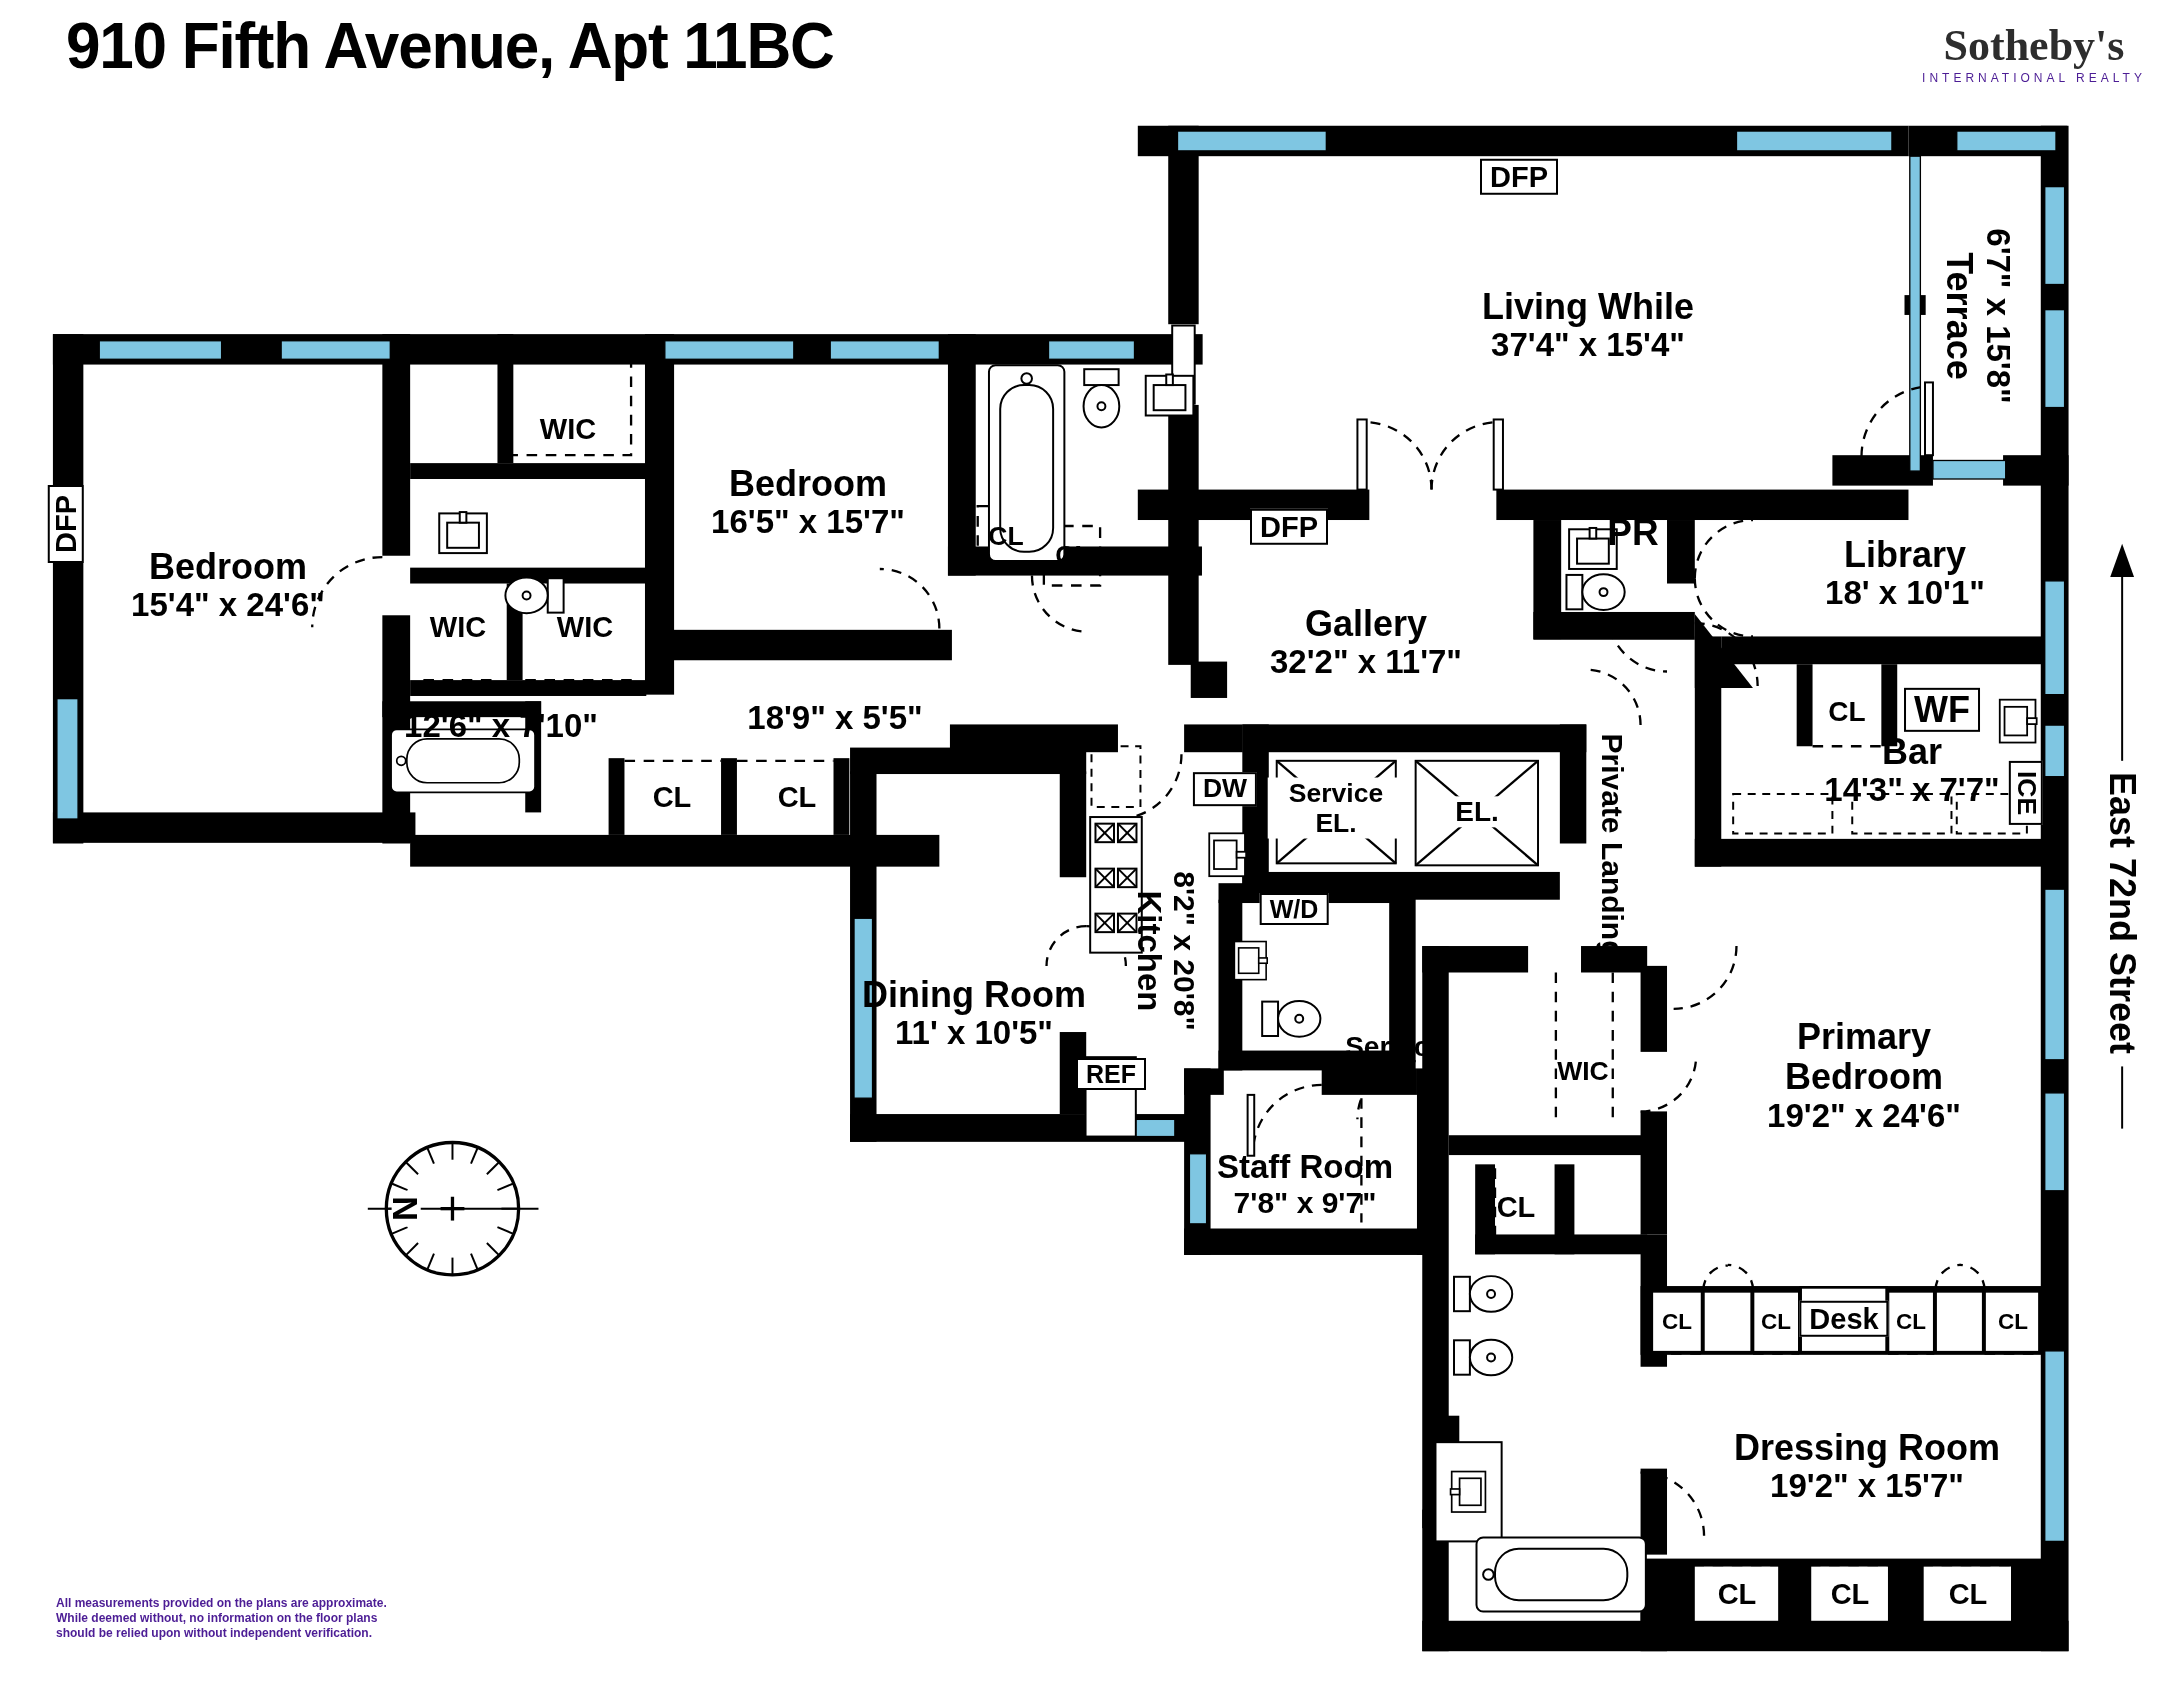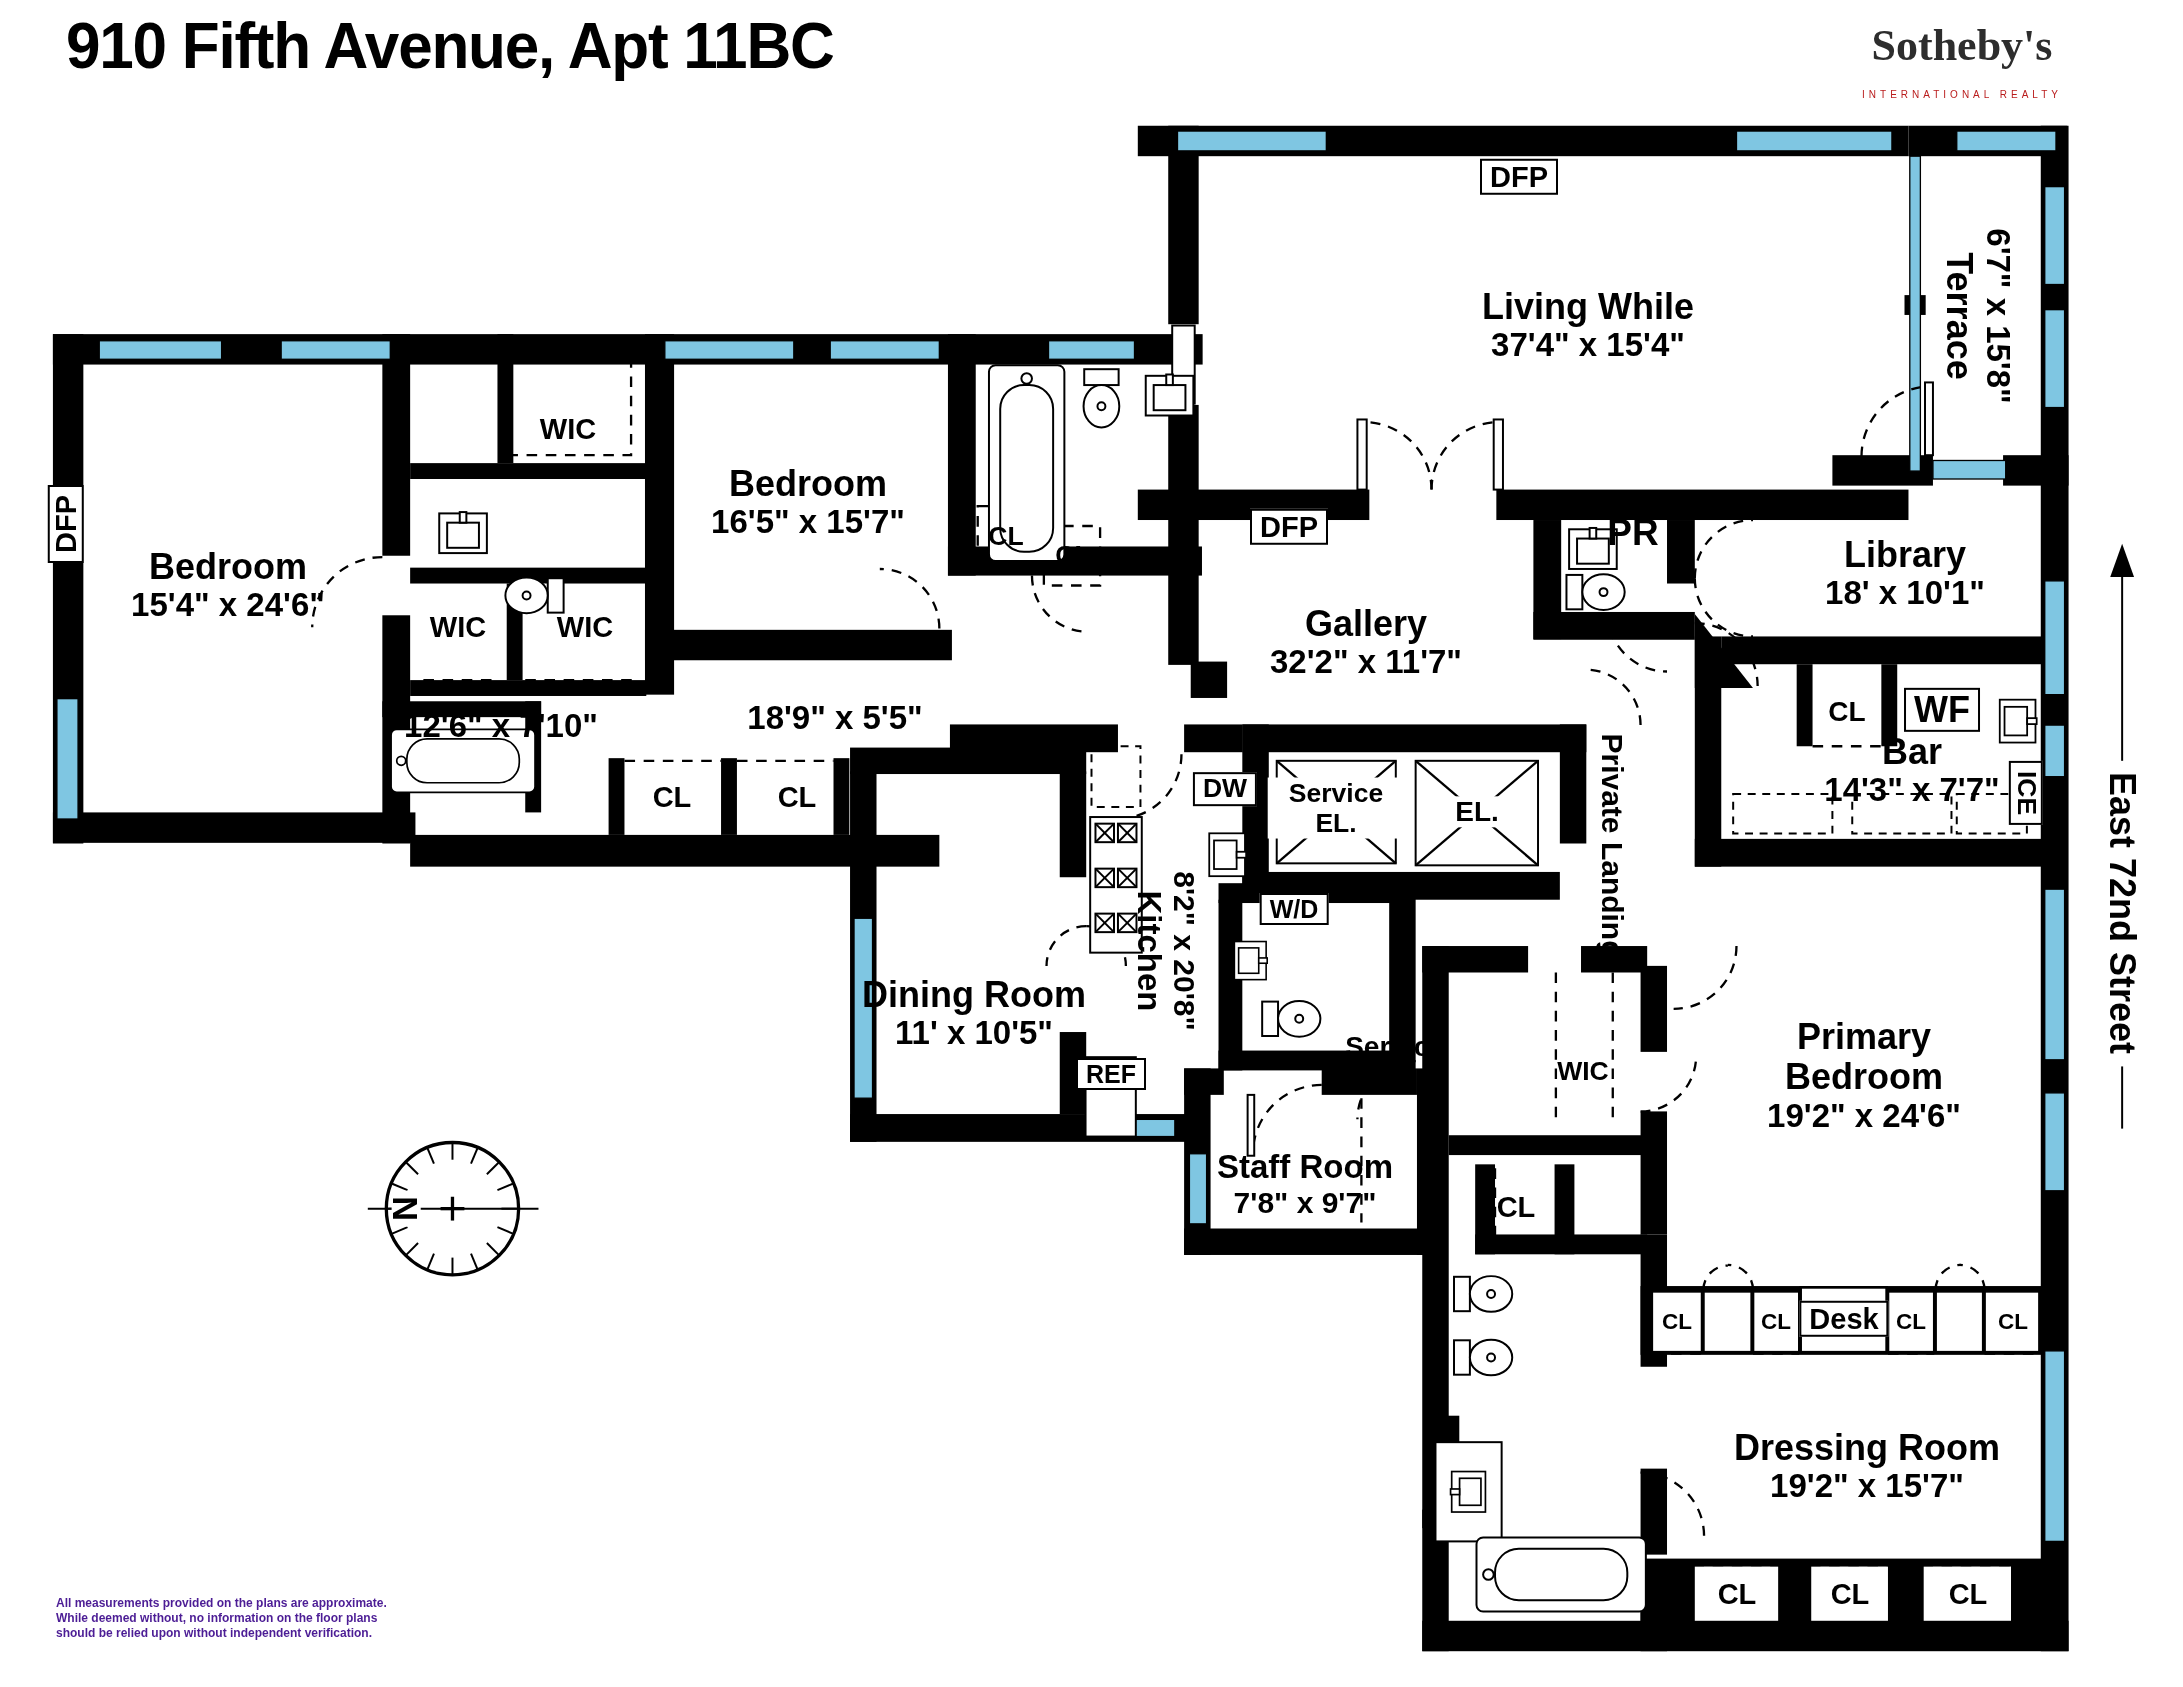--- a/index.html
+++ b/index.html
@@ -22,23 +22,23 @@
   .stack{position:absolute;transform:translate(-50%,-50%);display:flex;flex-direction:column;
          align-items:center;font-weight:bold;text-align:center;line-height:1.12;}
   .name{font-size:36px;} .dims{font-size:33px;}
   .small{font-size:29px;} .tiny{font-size:22.5px;}
   .boxed{background:#fff;border:2.6px solid #000;padding:0 8px;}
   .plain-bg{background:#fff;padding:0 5.3px;}
   .rot90{transform:translate(-50%,-50%) rotate(90deg);}
   .rotm90{transform:translate(-50%,-50%) rotate(-90deg);}
   .title{position:absolute;left:66px;top:9.3px;font-weight:bold;font-size:64px;
          letter-spacing:-1.3px;transform:scaleX(.97);transform-origin:left top;}
-  .brand{position:absolute;left:1843px;top:20px;width:238px;text-align:center;}
+  .brand{position:absolute;left:1915px;top:20px;width:238px;text-align:center;}
   .brand .bname{font-family:"Liberation Serif", serif;font-size:44px;font-weight:bold;color:#2d2d2d;}
-  .brand .btag{font-size:10px;letter-spacing:4px;color:#b91c1c;margin-top:18px;}
+  .brand .btag{font-size:12px;letter-spacing:4px;color:#4c1d95;margin-top:0;}
   .disclaimer{position:absolute;left:56px;top:1596px;font-size:12px;line-height:1.25;
               color:#4c1d95;font-weight:bold;}
 </style>
 </head>
 <body>
 
 <div class="canvas">
 
 <svg class="plan" width="2183" height="1687" viewBox="0 0 3300 2550">
   <defs>

